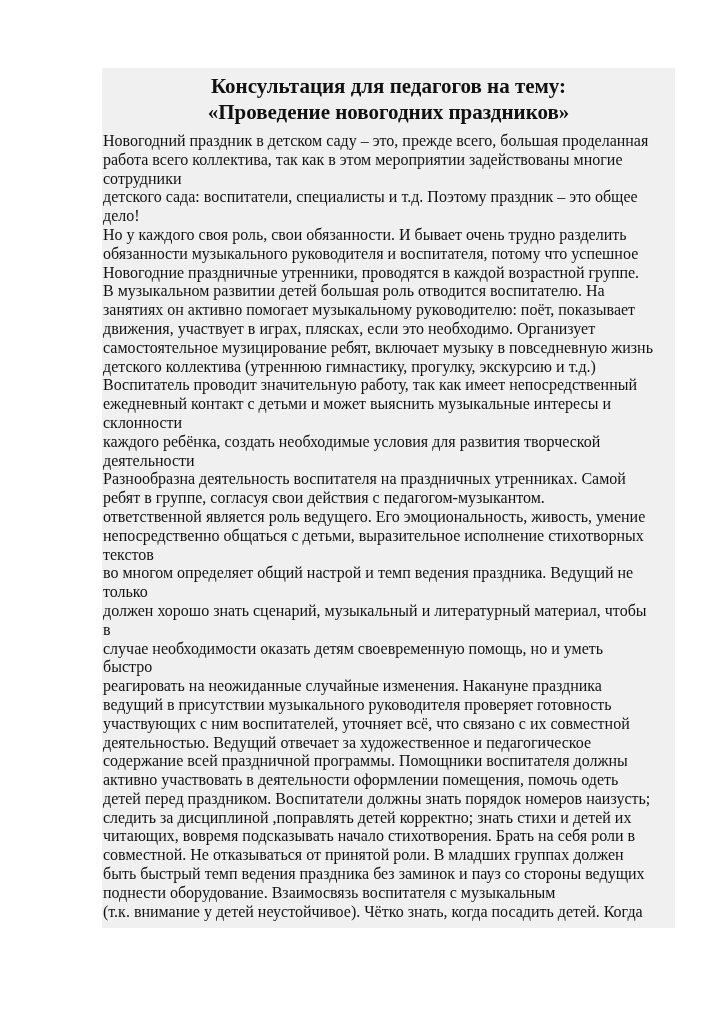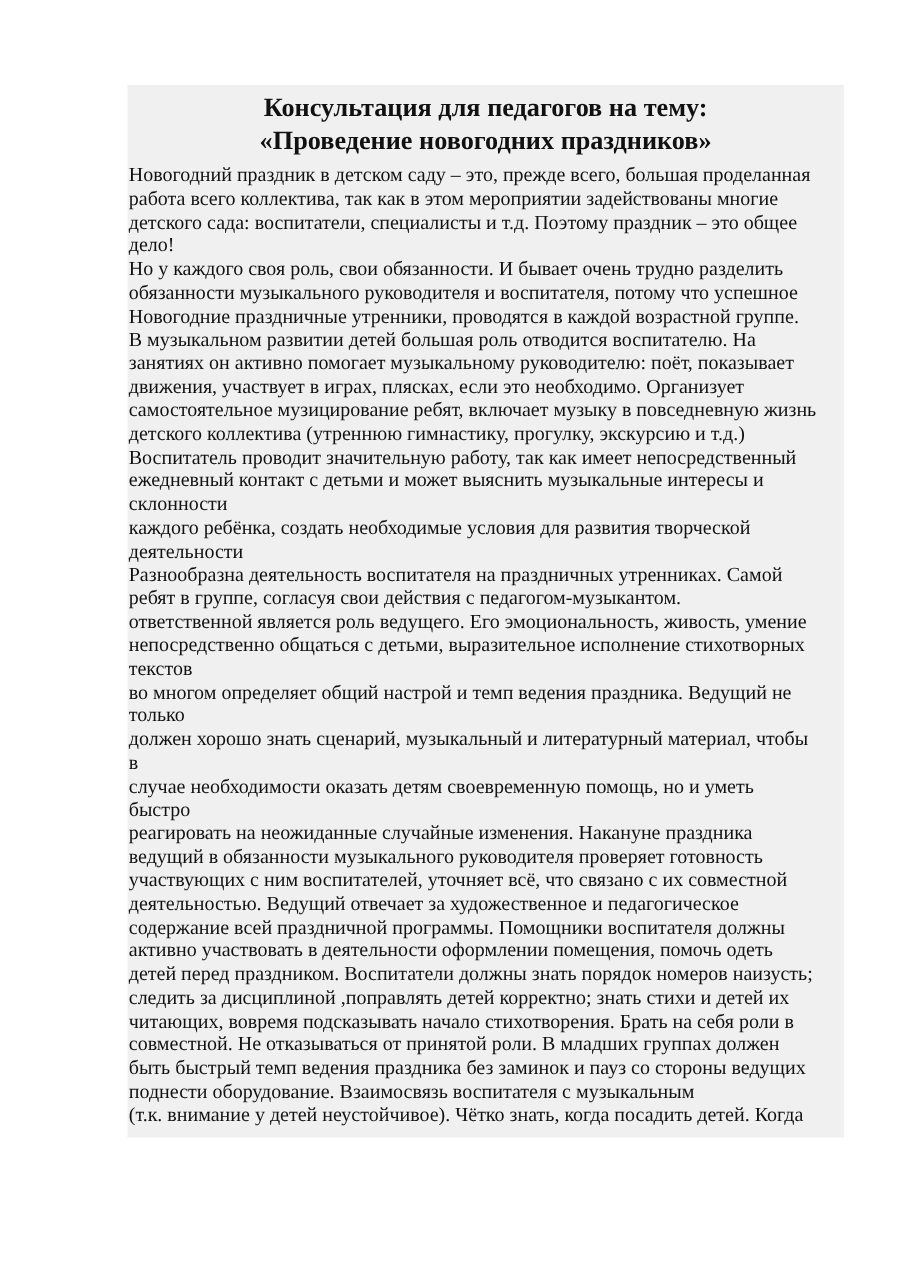--- a/index.html
+++ b/index.html
@@ -47,20 +47,21 @@
 <body>
 
 <div class="sheet">
   <div class="title-block">
     <div class="title-line">Консультация для педагогов на тему:</div>
     <div class="title-line">«Проведение новогодних праздников»</div>
   </div>
   <div class="body-text">
       <div class="line">Новогодний праздник в детском саду – это, прежде всего, большая проделанная</div>
       <div class="line">работа всего коллектива, так как в этом мероприятии задействованы многие</div>
+      <div class="line">сотрудники</div>
       <div class="line">детского сада: воспитатели, специалисты и т.д. Поэтому праздник – это общее</div>
       <div class="line">дело!</div>
       <div class="line">Но у каждого своя роль, свои обязанности. И бывает очень трудно разделить</div>
       <div class="line">обязанности музыкального руководителя и воспитателя, потому что успешное</div>
       <div class="line">Новогодние праздничные утренники, проводятся в каждой возрастной группе.</div>
       <div class="line">В музыкальном развитии детей большая роль отводится воспитателю. На</div>
       <div class="line">занятиях он активно помогает музыкальному руководителю: поёт, показывает</div>
       <div class="line">движения, участвует в играх, плясках, если это необходимо. Организует</div>
       <div class="line">самостоятельное музицирование ребят, включает музыку в повседневную жизнь</div>
       <div class="line">детского коллектива (утреннюю гимнастику, прогулку, экскурсию и т.д.)</div>
@@ -74,21 +75,21 @@
       <div class="line">ответственной является роль ведущего. Его эмоциональность, живость, умение</div>
       <div class="line">непосредственно общаться с детьми, выразительное исполнение стихотворных</div>
       <div class="line">текстов</div>
       <div class="line">во многом определяет общий настрой и темп ведения праздника. Ведущий не</div>
       <div class="line">только</div>
       <div class="line">должен хорошо знать сценарий, музыкальный и литературный материал, чтобы</div>
       <div class="line">в</div>
       <div class="line">случае необходимости оказать детям своевременную помощь, но и уметь</div>
       <div class="line">быстро</div>
       <div class="line">реагировать на неожиданные случайные изменения. Накануне праздника</div>
-      <div class="line">ведущий в обязанности музыкального руководителя проверяет готовность</div>
+      <div class="line">ведущий в присутствии музыкального руководителя проверяет готовность</div>
       <div class="line">участвующих с ним воспитателей, уточняет всё, что связано с их совместной</div>
       <div class="line">деятельностью. Ведущий отвечает за художественное и педагогическое</div>
       <div class="line">содержание всей праздничной программы. Помощники воспитателя должны</div>
       <div class="line">активно участвовать в деятельности оформлении помещения, помочь одеть</div>
       <div class="line">детей перед праздником. Воспитатели должны знать порядок номеров наизусть;</div>
       <div class="line">следить за дисциплиной ,поправлять детей корректно; знать стихи и детей их</div>
       <div class="line">читающих, вовремя подсказывать начало стихотворения. Брать на себя роли в</div>
       <div class="line">совместной. Не отказываться от принятой роли. В младших группах должен</div>
       <div class="line">быть быстрый темп ведения праздника без заминок и пауз со стороны ведущих</div>
       <div class="line">поднести оборудование. Взаимосвязь воспитателя с музыкальным</div>

